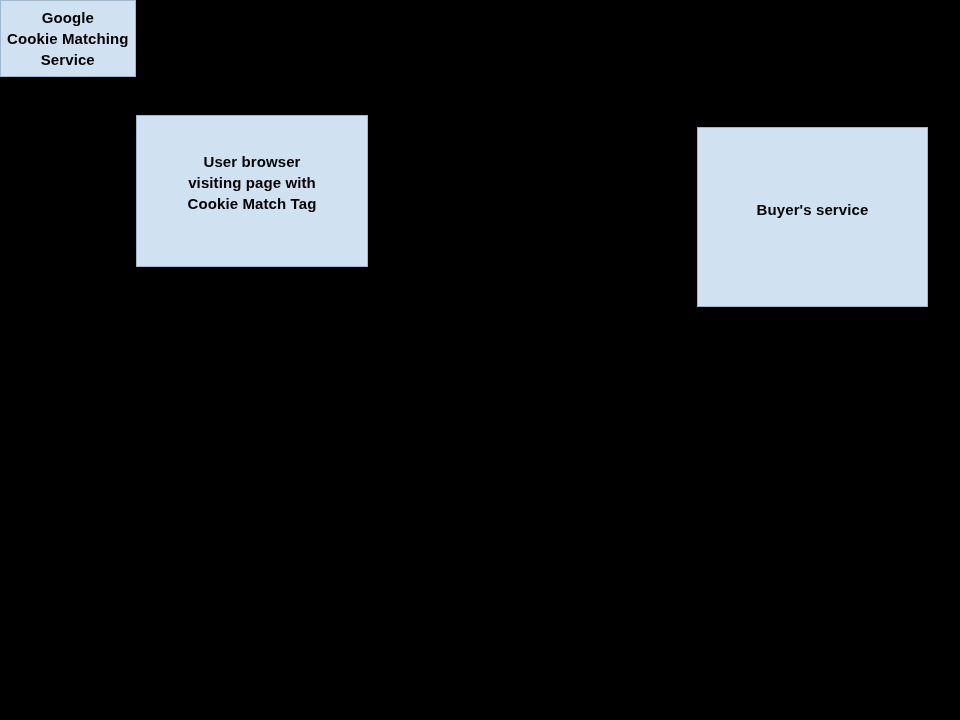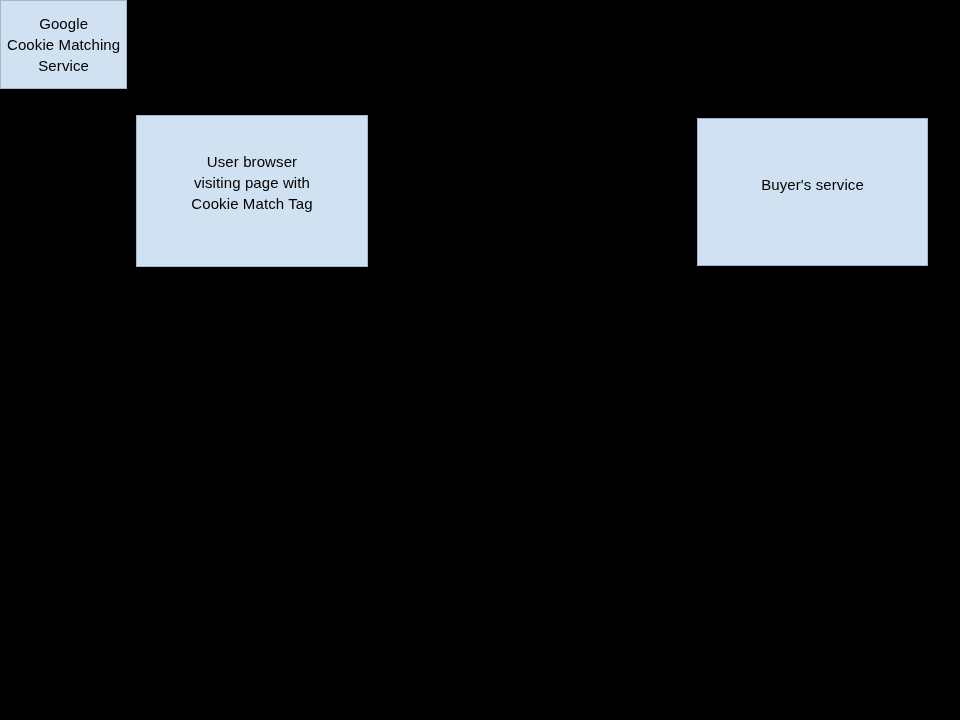--- a/index.html
+++ b/index.html
@@ -30,39 +30,39 @@
     display: flex;
     align-items: center;
     justify-content: center;
     text-align: center;
   }
 
   .node-label {
     color: #000000;
     font-size: 15px;
     line-height: 21px;
-    font-weight: 400;
+    font-weight: 700;
     letter-spacing: 0.1px;
     white-space: pre-line;
-    padding: 12px 6px;
+    padding: 6px 6px;
   }
 
   
   #node-user-browser {
     left: 136px;
     top: 115px;
     width: 232px;
     height: 152px;
   }
 
   #node-buyers-service {
     left: 697px;
-    top: 118px;
+    top: 127px;
     width: 231px;
-    height: 148px;
+    height: 180px;
   }
 
   
   #node-user-browser .node-label { transform: translateY(-9px); }
   #node-buyers-service .node-label { transform: translateY(-8px); }
 </style>
 </head>
 <body>
 
 <div id="diagram-canvas">

